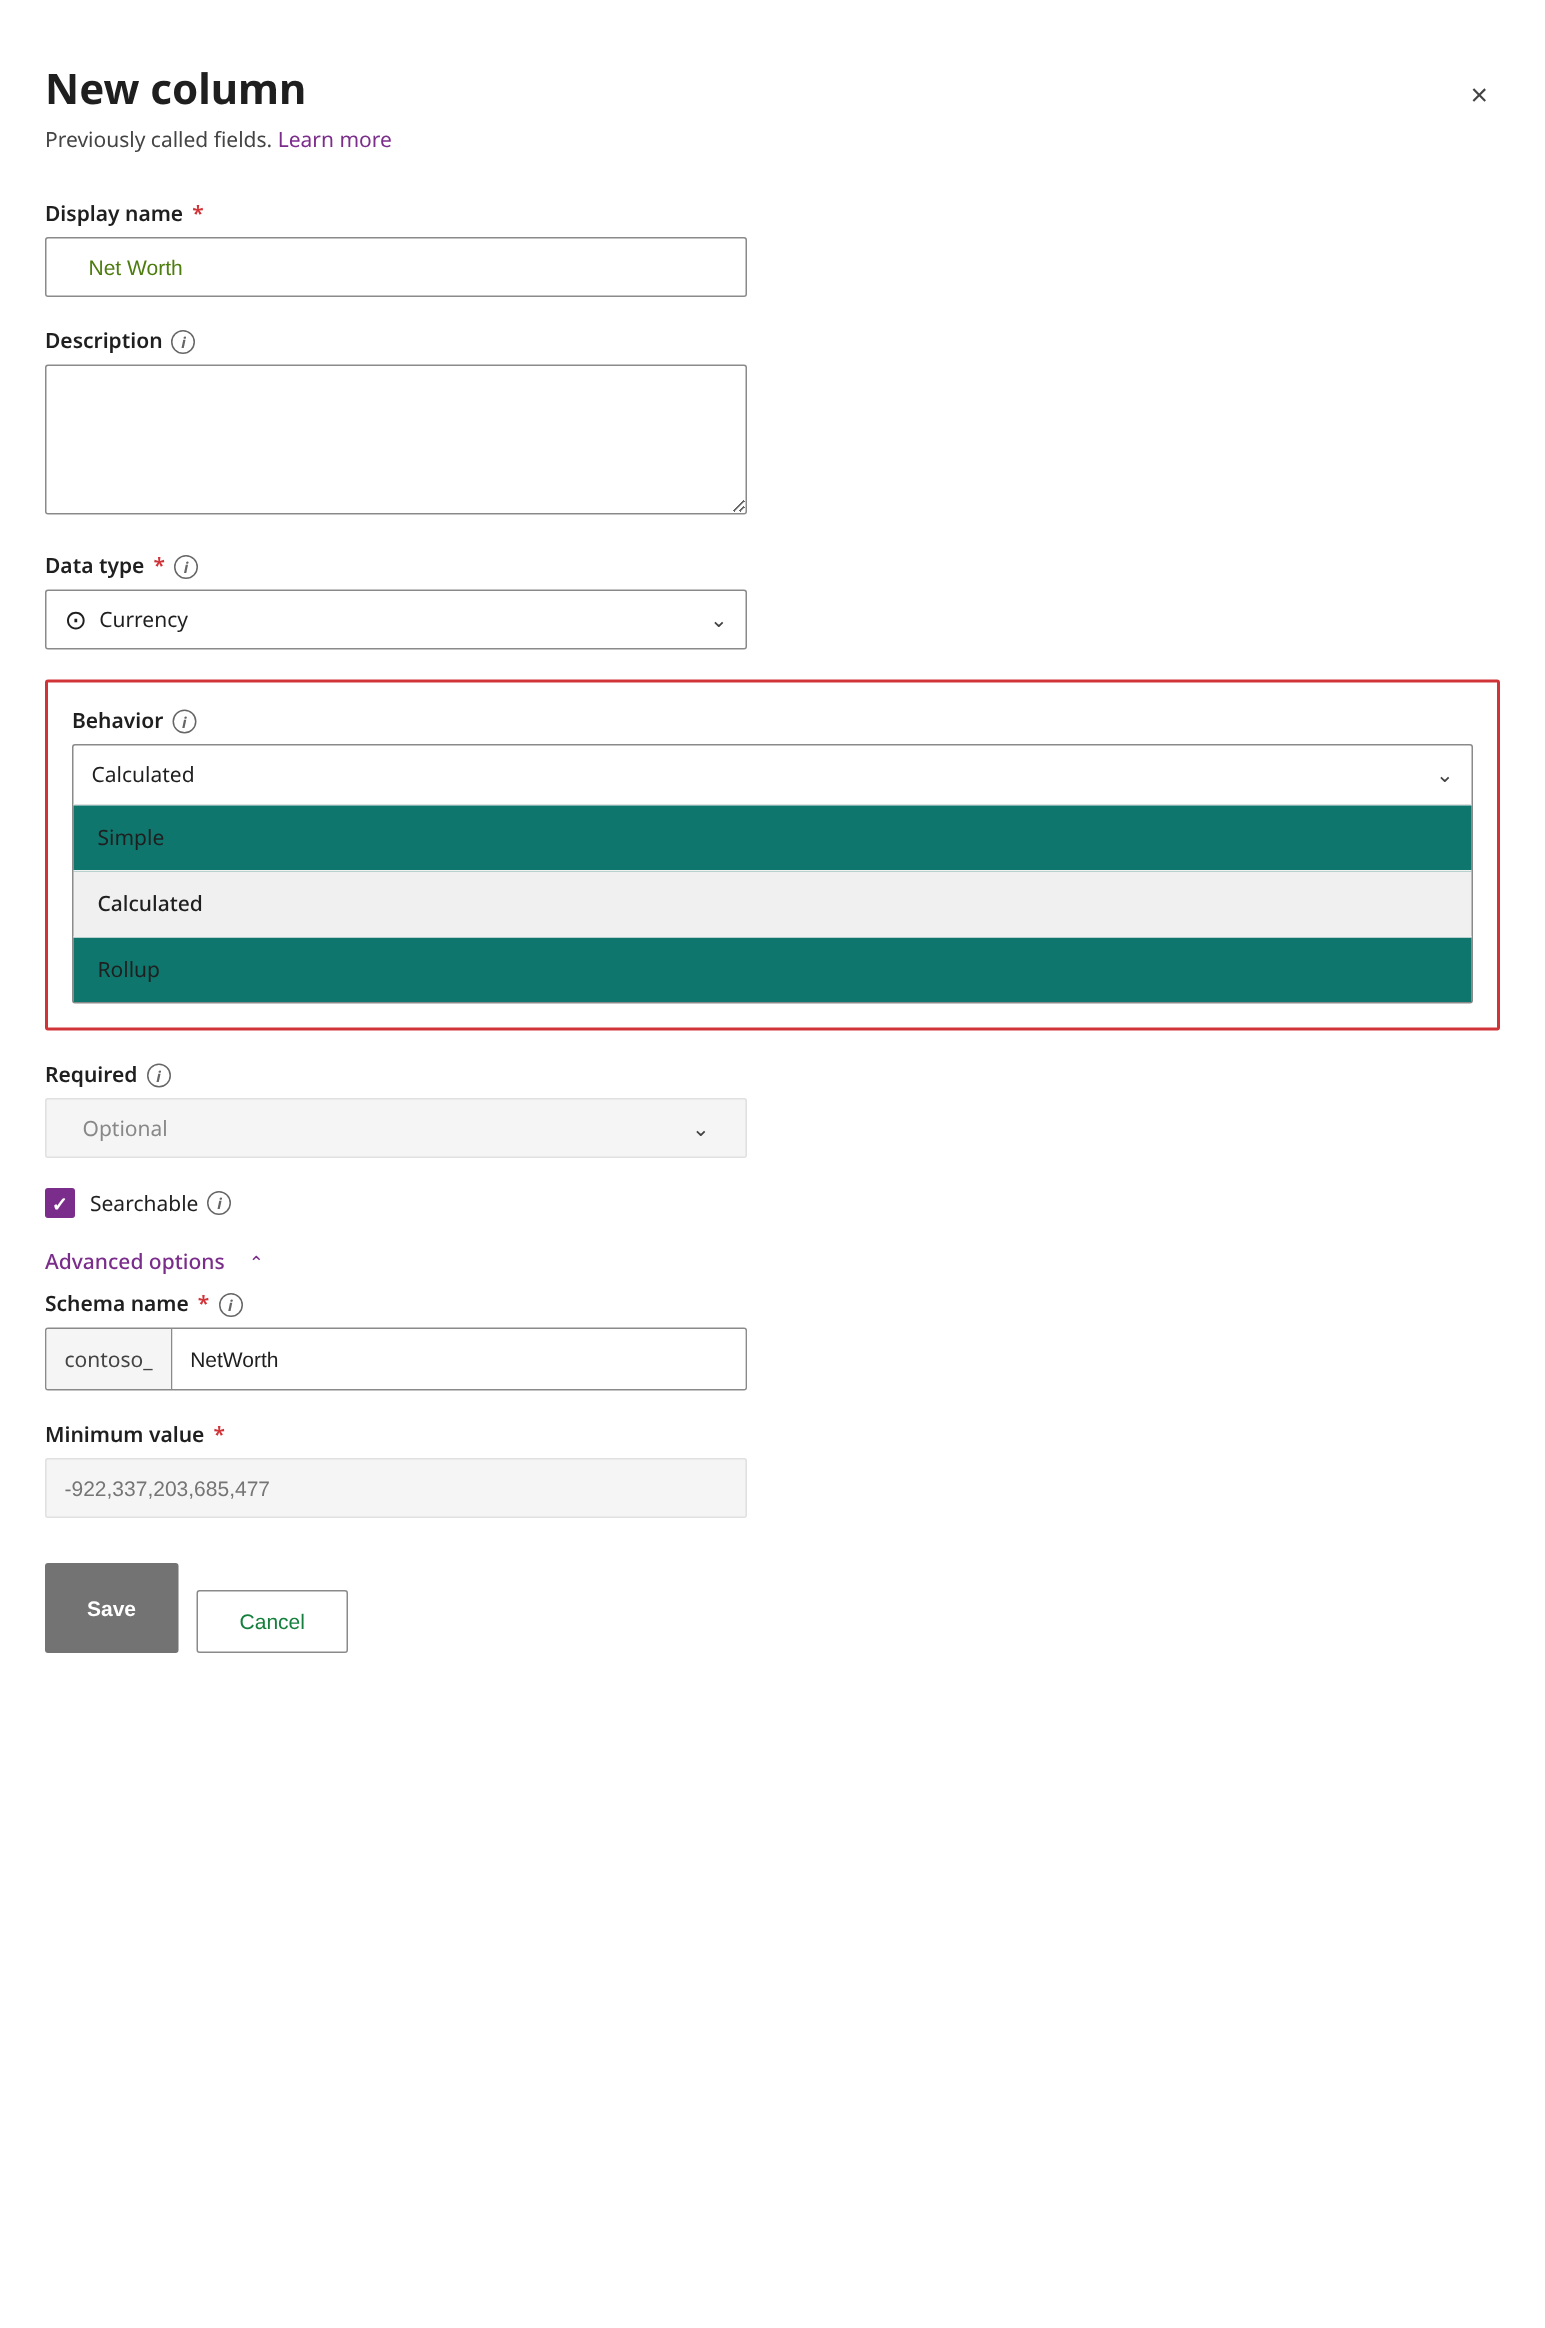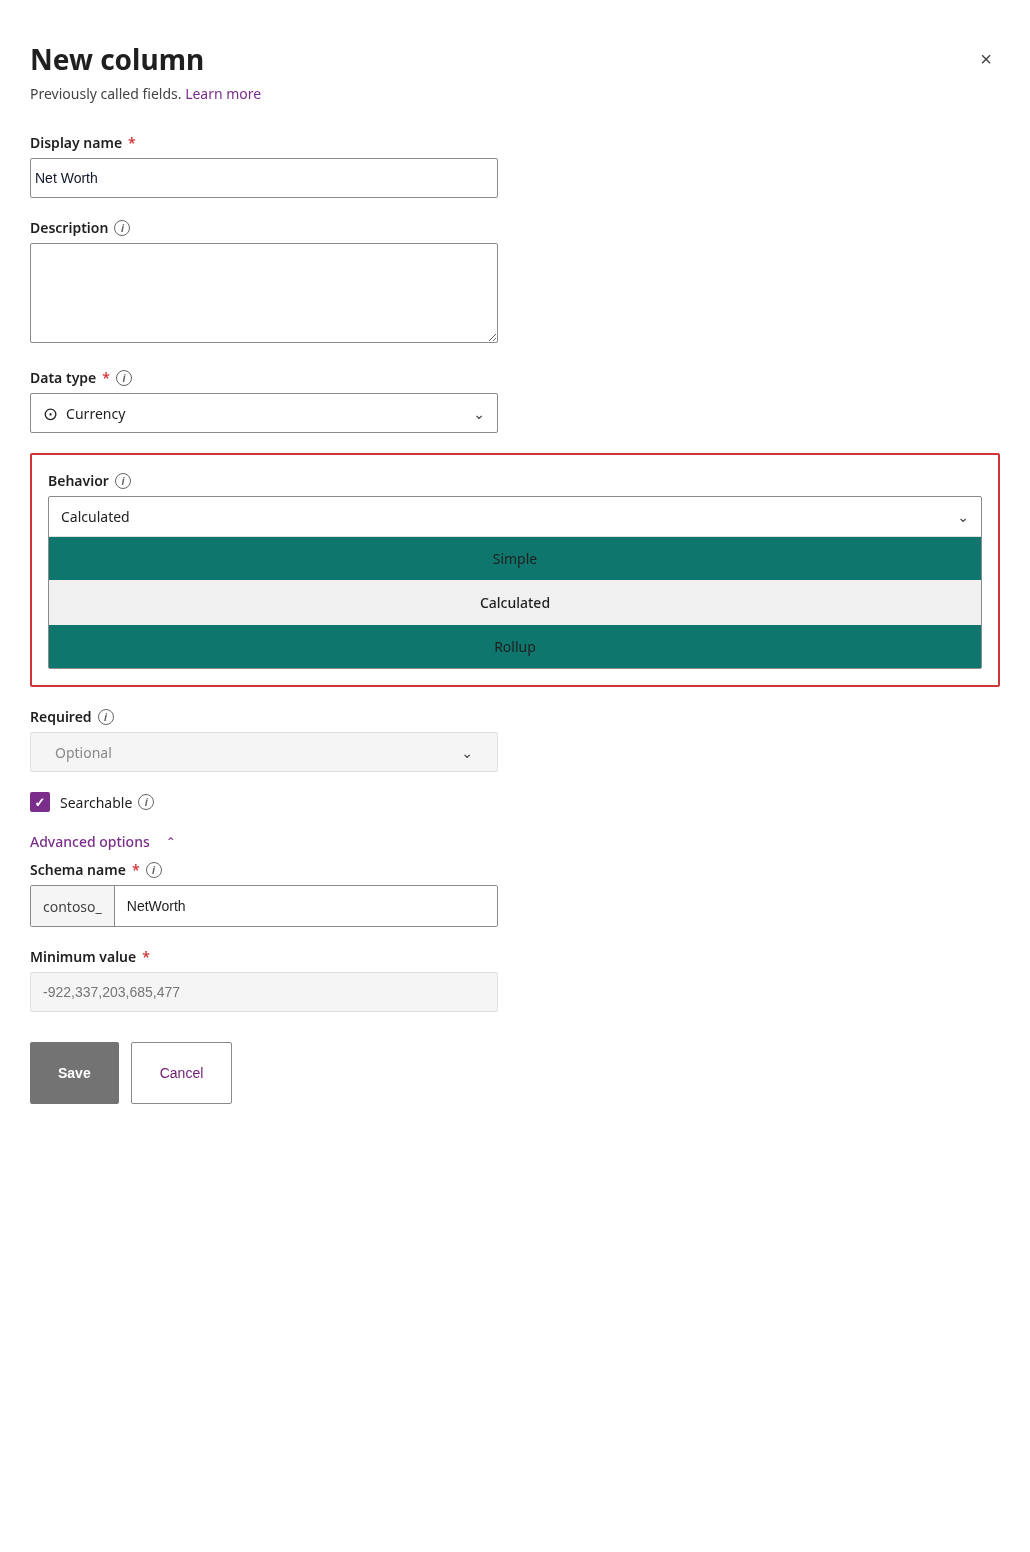--- a/index.html
+++ b/index.html
@@ -8,21 +8,21 @@
       background: #fff;
       color: #1f1f1f;
       width: 1030px;
       min-height: 1552px;
       padding: 40px 30px;
     }
 
     .page-header {
       display: flex;
       justify-content: space-between;
-      align-items: center;
+      align-items: flex-end;
       margin-bottom: 6px;
     }
 
     .title {
       font-size: 28px;
       font-weight: 700;
       color: #1f1f1f;
     }
 
     .subtitle {
@@ -77,23 +77,23 @@
       cursor: pointer;
       font-style: italic;
       font-weight: 700;
     }
 
     .text-input {
       width: 468px;
       height: 40px;
       border: 1px solid #8a8a8a;
       border-radius: 2px;
-      padding: 0 4px;
-      font-size: 14px;
-      color: #0f172a;
+      padding: 0 28px;
+      font-size: 14px;
+      color: #4d7c0f;
       outline: none;
     }
 
     .textarea-input {
       width: 468px;
       height: 100px;
       border: 1px solid #8a8a8a;
       border-radius: 2px;
       padding: 8px 12px;
       font-size: 14px;
@@ -141,21 +141,20 @@
     .behavior-section {
       border: 2px solid #d13438;
       border-radius: 2px;
       padding: 16px;
       margin-bottom: 20px;
       position: relative;
     }
 
     .behavior-dropdown-container {
       position: relative;
-      text-align: center;
     }
 
     .dropdown-open {
       width: 100%;
       border: 1px solid #8a8a8a;
       border-radius: 2px;
       background: #fff;
     }
 
     .dropdown-selected {
@@ -312,27 +311,28 @@
       border: none;
       border-radius: 2px;
       padding: 10px 28px;
       font-size: 14px;
       font-weight: 600;
       cursor: pointer;
     }
 
     .cancel-btn {
       background: #fff;
-      color: #701a75;
-      border: 1px solid #8a8a8a;
-      border-radius: 2px;
-      padding: 22px 28px;
+      color: #15803d;
+      border: 1px solid #8a8a8a;
+      border-radius: 2px;
+      padding: 12px 28px;
       font-size: 14px;
       font-weight: 500;
       cursor: pointer;
+      margin-top: 18px;
     }
   </style>
 </head>
 <body>
 
 <div>
 
   <div class="page-header">
     <div>
       <h1 class="title">New column</h1>

